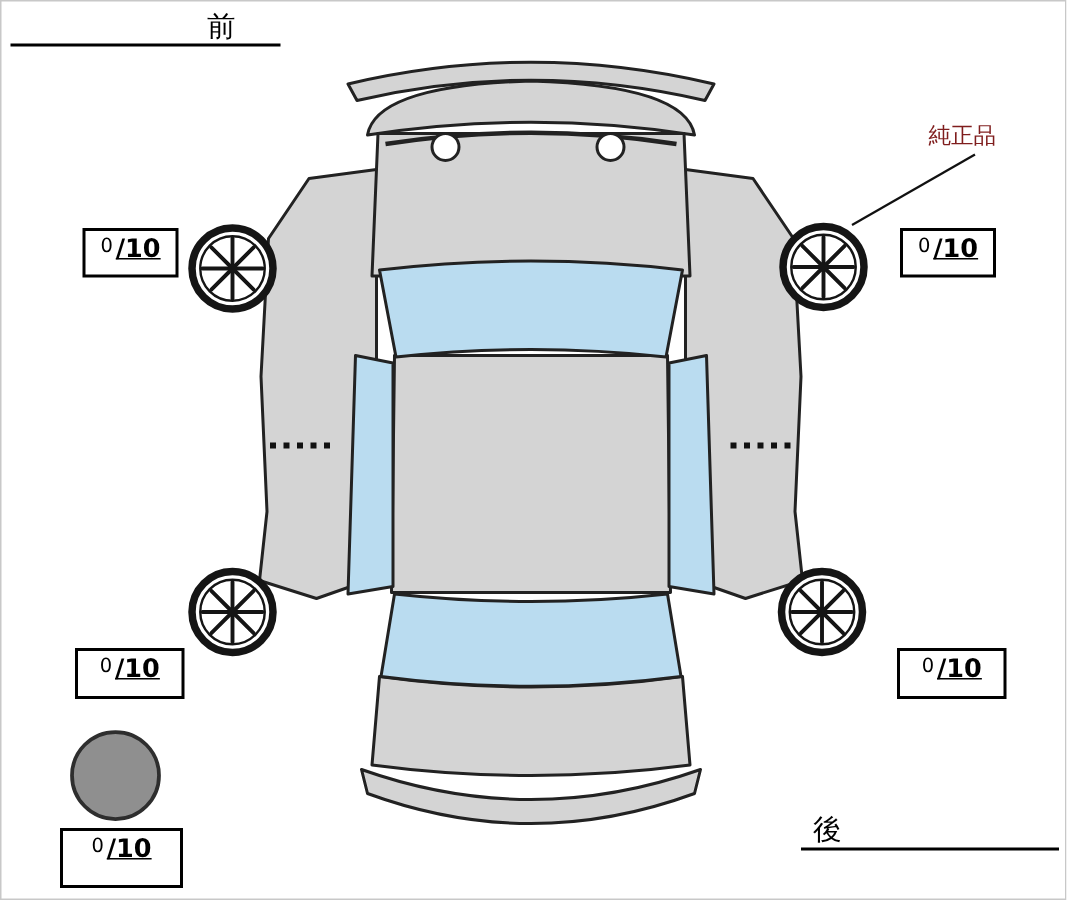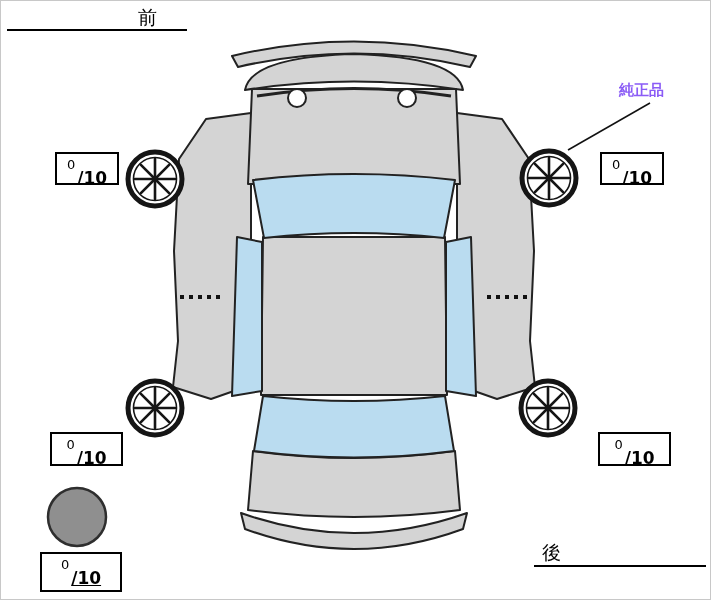--- a/index.html
+++ b/index.html
@@ -21,22 +21,22 @@
     white-space:nowrap;
   }
   .underline{
     position:absolute;
     height:0;
     border-top:2px solid #000;
   }
   .genuine-label{
     position:absolute;
     font-size:15px;
-    font-weight:700;
-    color:#8b5cf6;
+    font-weight:400;
+    color:#7f1d1d;
     white-space:nowrap;
   }
   .score-box{
     position:absolute;
     background:#ffffff;
     border:2px solid #000;
     box-sizing:border-box;
     display:flex;
     justify-content:center;
     gap:2px;
@@ -44,21 +44,21 @@
   }
   .score-box .value{
     font-size:13px;
     line-height:1;
     margin-top:4px;
   }
   .score-box .denom{
     font-size:17px;
     font-weight:600;
     line-height:1;
-    margin-top:16px;
+    margin-top:4px;
     text-decoration:underline;
   }
 </style>
 </head>
 <body>
 
 <div class="canvas">
 
   <svg class="diagram-svg" width="711" height="600" viewBox="0 0 711 600">
     <defs>

